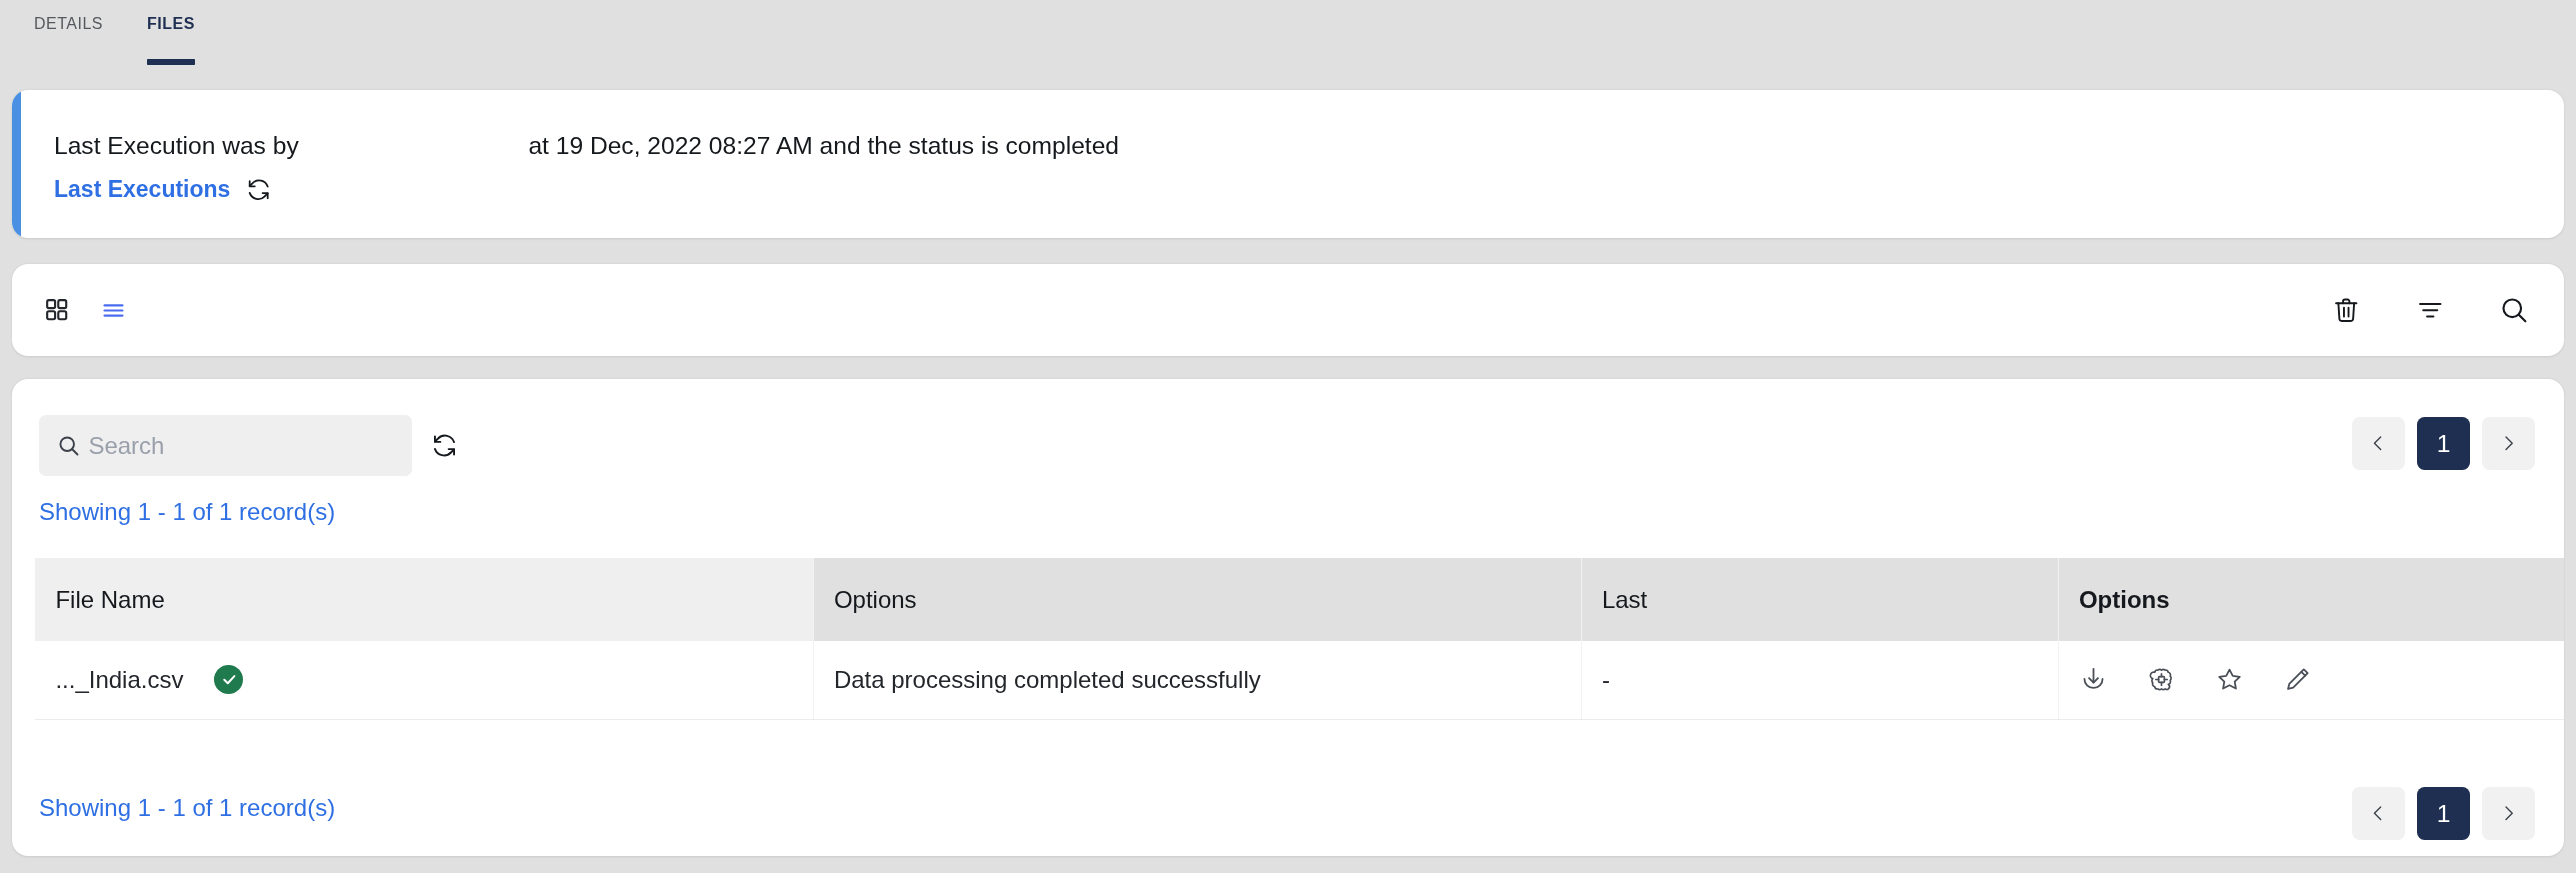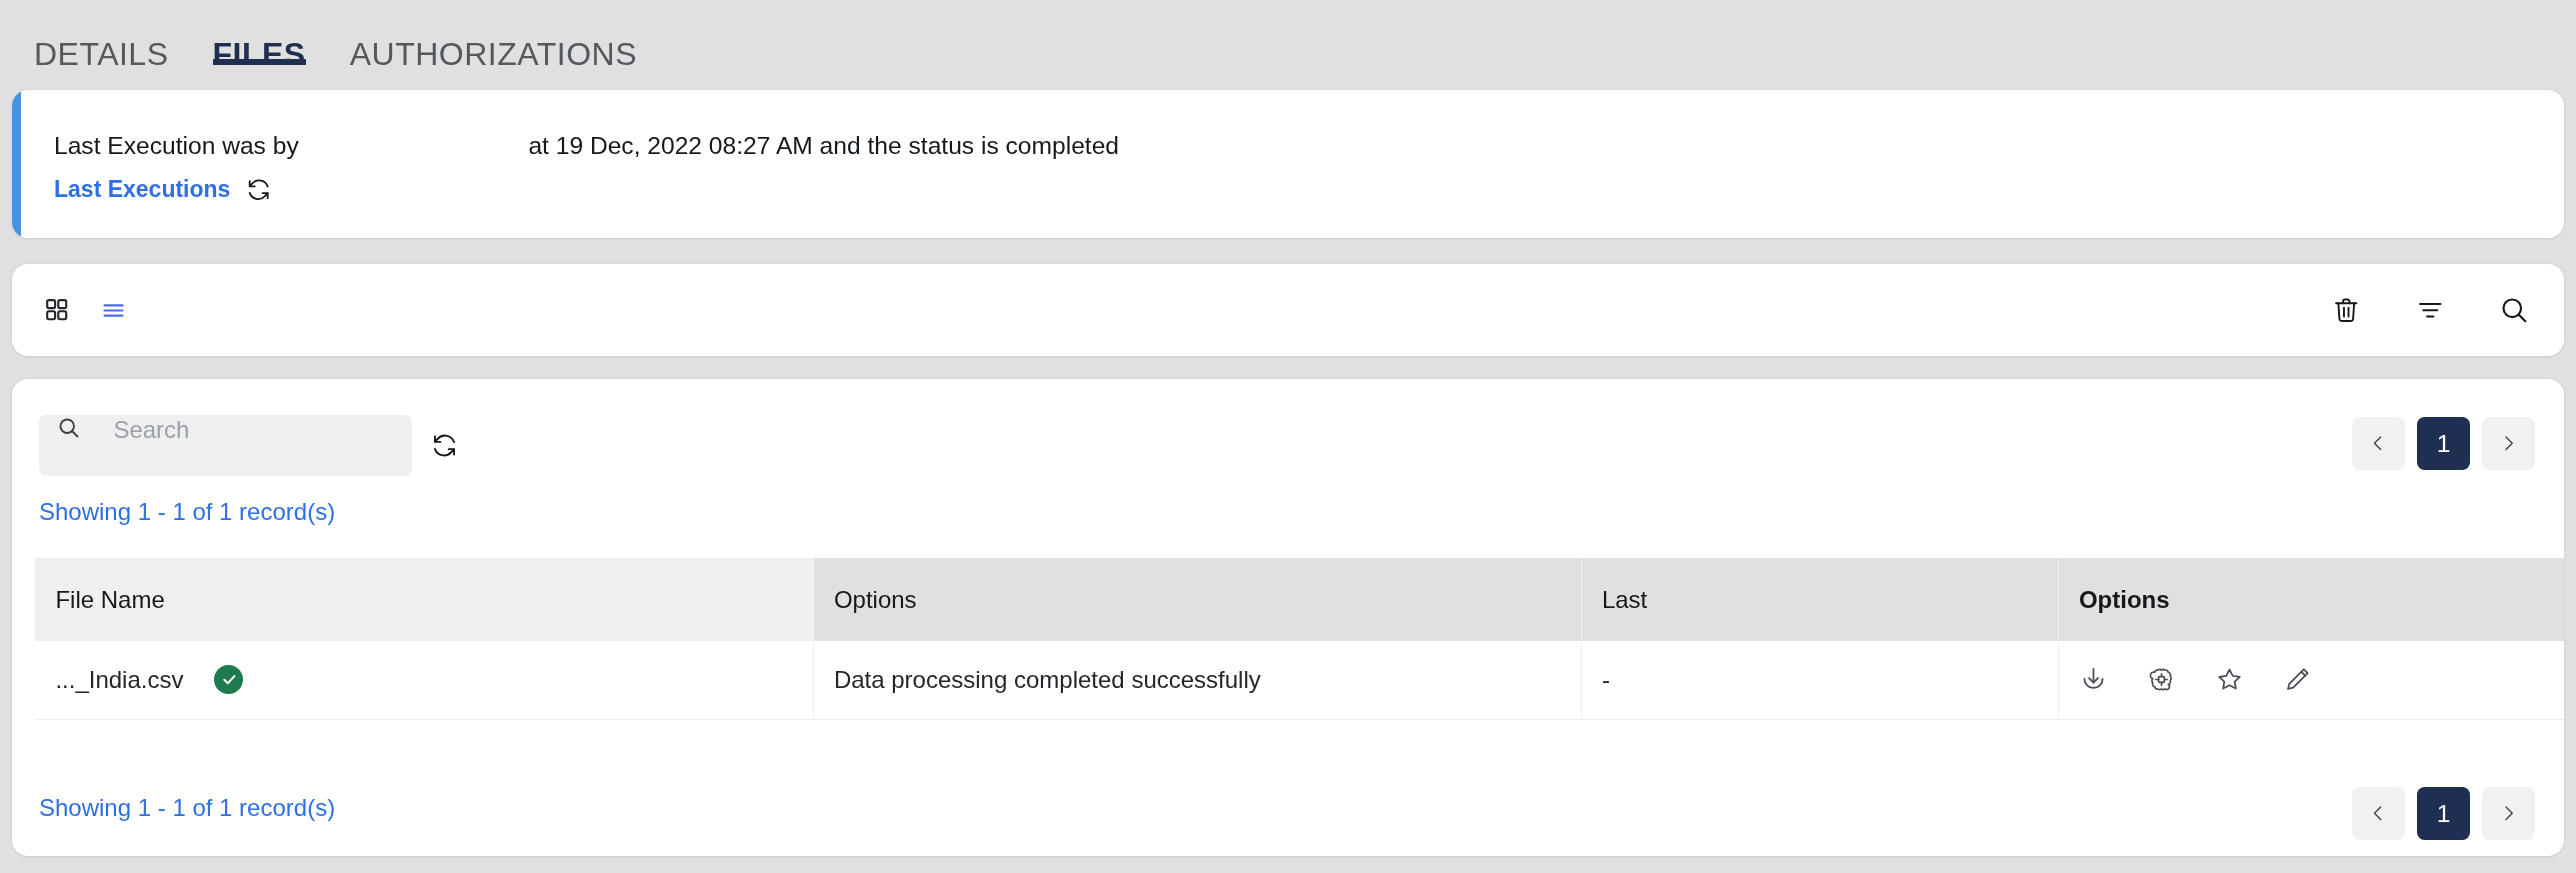--- a/index.html
+++ b/index.html
@@ -30,23 +30,23 @@
     height: 73px;
     background: #e0e0e0;
     display: flex;
     align-items: flex-start;
     padding-left: 12px;
   }
   .tab {
     position: relative;
     height: 73px;
     display: flex;
-    align-items: flex-end;
-    padding: 0 22px;
-    font-size: 32px;
+    align-items: flex-start;
+    padding: 15px 22px;
+    font-size: 16px;
     letter-spacing: 0.5px;
     color: #55585c;
     cursor: pointer;
     user-select: none;
     white-space: nowrap;
   }
   .tab.active { color: #1e2f52; font-weight: 600; }
   .tab.active::after {
     content: "";
     position: absolute;
@@ -150,23 +150,23 @@
     display: flex;
     align-items: center;
     gap: 18.7px;
   }
   .search-box {
     width: 373px;
     height: 61px;
     background: #efefef;
     border-radius: 6.8px;
     display: flex;
-    align-items: flex-start;
+    align-items: center;
     padding: 0 17px;
-    gap: 30px;
+    gap: 5px;
     cursor: text;
   }
   .search-input {
     border: none;
     outline: none;
     background: transparent;
     font-family: "Liberation Sans", sans-serif;
     font-size: 24px;
     color: #30343a;
     width: 288px;
@@ -283,23 +283,20 @@
 <body>
 
 <div class="page">
 
   <div class="tabbar">
     <div class="tab">
       <span>DETAILS</span>
     </div>
     <div class="tab active">
       <span>FILES</span>
-    </div>
-    <div class="tab">
-      <span>AUTHORIZATIONS</span>
     </div>
   </div>
 
   <div class="card exec-banner">
     <div class="exec-accent"></div>
 
     <div class="exec-line1">
       <span>Last Execution was by</span>
       <span class="exec-user-gap"></span>
       <span>at 19 Dec, 2022 08:27 AM and the status is completed</span>

